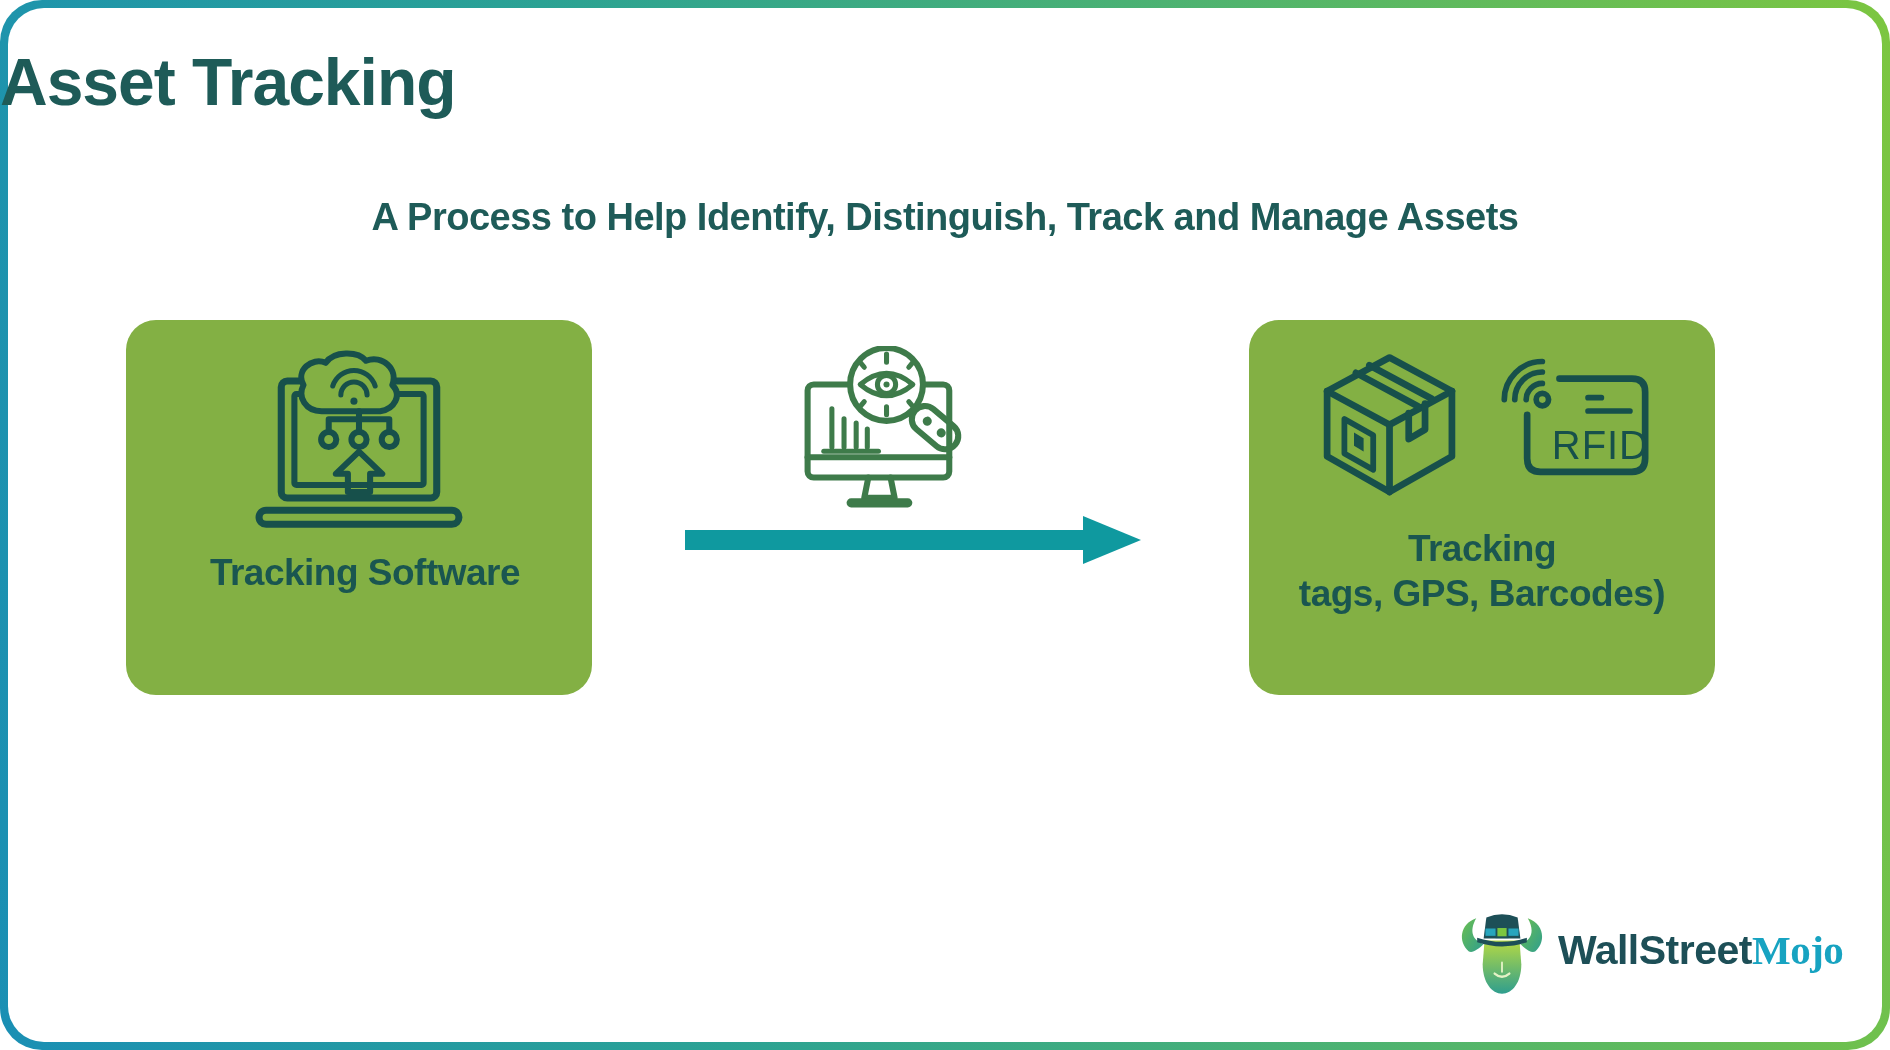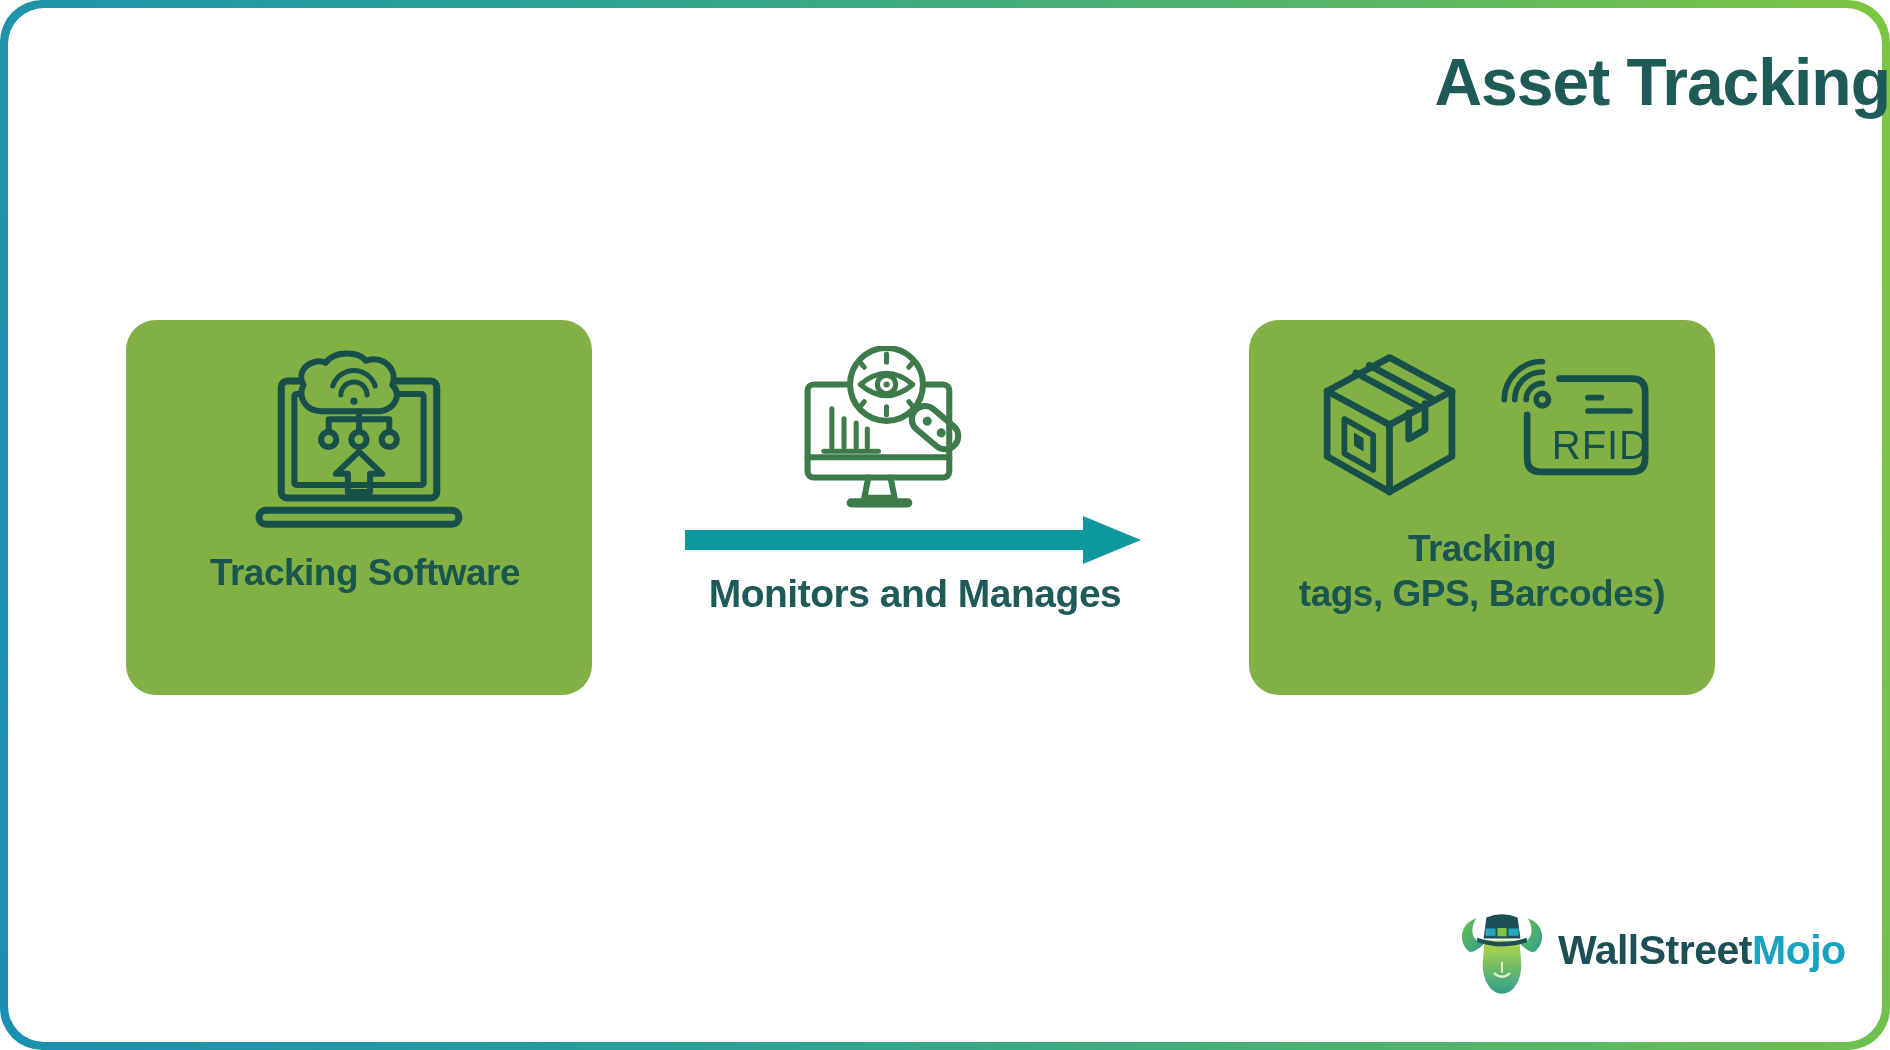--- a/index.html
+++ b/index.html
@@ -1,45 +1,46 @@
 <!DOCTYPE html>
 <html><head>
 <meta charset="utf-8">
 <style>
   html,body{margin:0;padding:0;background:#ffffff;}
   .page{position:relative;width:1890px;height:1050px;font-family:"Liberation Sans",sans-serif;overflow:hidden;}
   .frame{position:absolute;inset:0;background:linear-gradient(80deg,#1a8fb4 0%,#2ba294 35%,#4cb272 65%,#7cc640 100%);border-radius:42px;}
   .inner{position:absolute;inset:8px;background:#ffffff;border-radius:36px;}
-  .title{position:absolute;top:44px;left:0;right:0;text-align:right;font-size:66px;font-weight:bold;letter-spacing:-1px;color:#1e5b58;margin-left:26px;}
+  .title{position:absolute;top:44px;left:0;right:0;text-align:left;font-size:66px;font-weight:bold;letter-spacing:-1px;color:#1e5b58;}
   .subtitle{position:absolute;top:196px;left:0;right:0;text-align:center;font-size:38px;font-weight:bold;letter-spacing:-0.5px;color:#1e5b58;}
   .gbox{position:absolute;top:320px;width:466px;height:375px;background:#83b044;border-radius:30px;display:flex;flex-direction:column;align-items:center;}
   .gbox.left{left:126px;}
   .gbox.right{left:1249px;}
   .box-label{font-size:37px;font-weight:bold;letter-spacing:-0.5px;color:#1a5650;text-align:center;line-height:1.22;}
   .left-icon{margin-top:30px;}
   .left-label{margin-top:22px;margin-left:12px;}
   .right-icons{display:flex;align-items:flex-start;gap:26px;margin-top:26px;text-align:center;}
   .right-label{margin-top:12px;}
   .mid-monitor{position:absolute;left:795px;top:346px;}
   .arrow-svg{position:absolute;left:685px;top:516px;}
   .mid-label{position:absolute;left:655px;top:572px;width:520px;text-align:center;font-size:39px;font-weight:bold;letter-spacing:-0.5px;color:#1e5b58;}
   .logo{position:absolute;left:1456px;top:910px;display:flex;align-items:center;}
   .logo-text{font-size:41px;font-weight:bold;letter-spacing:-0.5px;margin-left:10px;margin-top:-14px;}
   .logo-primary{color:#1d4f57;}
-  .logo-secondary{color:#17a3c1;}
+  .logo-secondary{color:#17a3c1;font-family:Liberation Serif, serif;}
 </style>
 </head>
 <body>
 
 <div class="page">
   <div class="frame">
     <div class="inner"></div>
   </div>
 
   <div class="title">Asset Tracking</div>
+  <div class="subtitle">A Process to Help Identify, Distinguish, Track and Manage Assets</div>
 
   <div class="gbox left">
     <svg class="left-icon" width="212" height="178" viewBox="0 0 210 175">
       <g fill="none" stroke="#17504b" stroke-width="7" stroke-linejoin="round" stroke-linecap="round">
         <rect x="28" y="30" width="154" height="116" rx="6"></rect>
         <rect x="41" y="43" width="128" height="90" rx="2" stroke-width="6"></rect>
         <rect x="6" y="158" width="198" height="14" rx="7"></rect>
         <path d="M68,60 C52,60 44,46 50,34 C42,20 58,6 72,12 C80,0 104,0 112,10 C128,4 144,18 138,34 C148,44 140,58 126,60 Z" fill="#83b044" stroke-width="6"></path>
         <path d="M87,44 A13,13 0 0 1 113,44" stroke-width="5" fill="none"></path>
         <path d="M79,35 A22,22 0 0 1 121,35" stroke-width="5" fill="none"></path>
@@ -72,21 +73,20 @@
         <circle cx="134" cy="64" r="4.5" fill="#3e7b4a" stroke="none"></circle>
         <circle cx="152" cy="64" r="4.5" fill="#3e7b4a" stroke="none"></circle>
       </g>
     </g>
   </svg>
 
   <svg class="arrow-svg" width="456" height="48" viewBox="0 0 456 48">
     <rect x="0" y="14" width="402" height="20" fill="#0f999f"></rect>
     <polygon points="398,0 456,24 398,48" fill="#0f999f"></polygon>
   </svg>
-  <div class="mid-label">Monitors and Manages</div>
 
   <div class="gbox right">
     <div class="right-icons">
       <svg width="168" height="168" viewBox="0 0 175 175">
         <g fill="none" stroke="#17504b" stroke-width="7" stroke-linejoin="round" stroke-linecap="round">
           <path d="M87,12 L152,47 L87,82 L22,47 Z"></path>
           <path d="M22,47 V115 L87,152 V82"></path>
           <path d="M152,47 V115 L87,152"></path>
           <path d="M52,28 L117,63 M66,20 L131,55"></path>
           <path d="M107,70 L107,97 L124,87 L124,60"></path>

